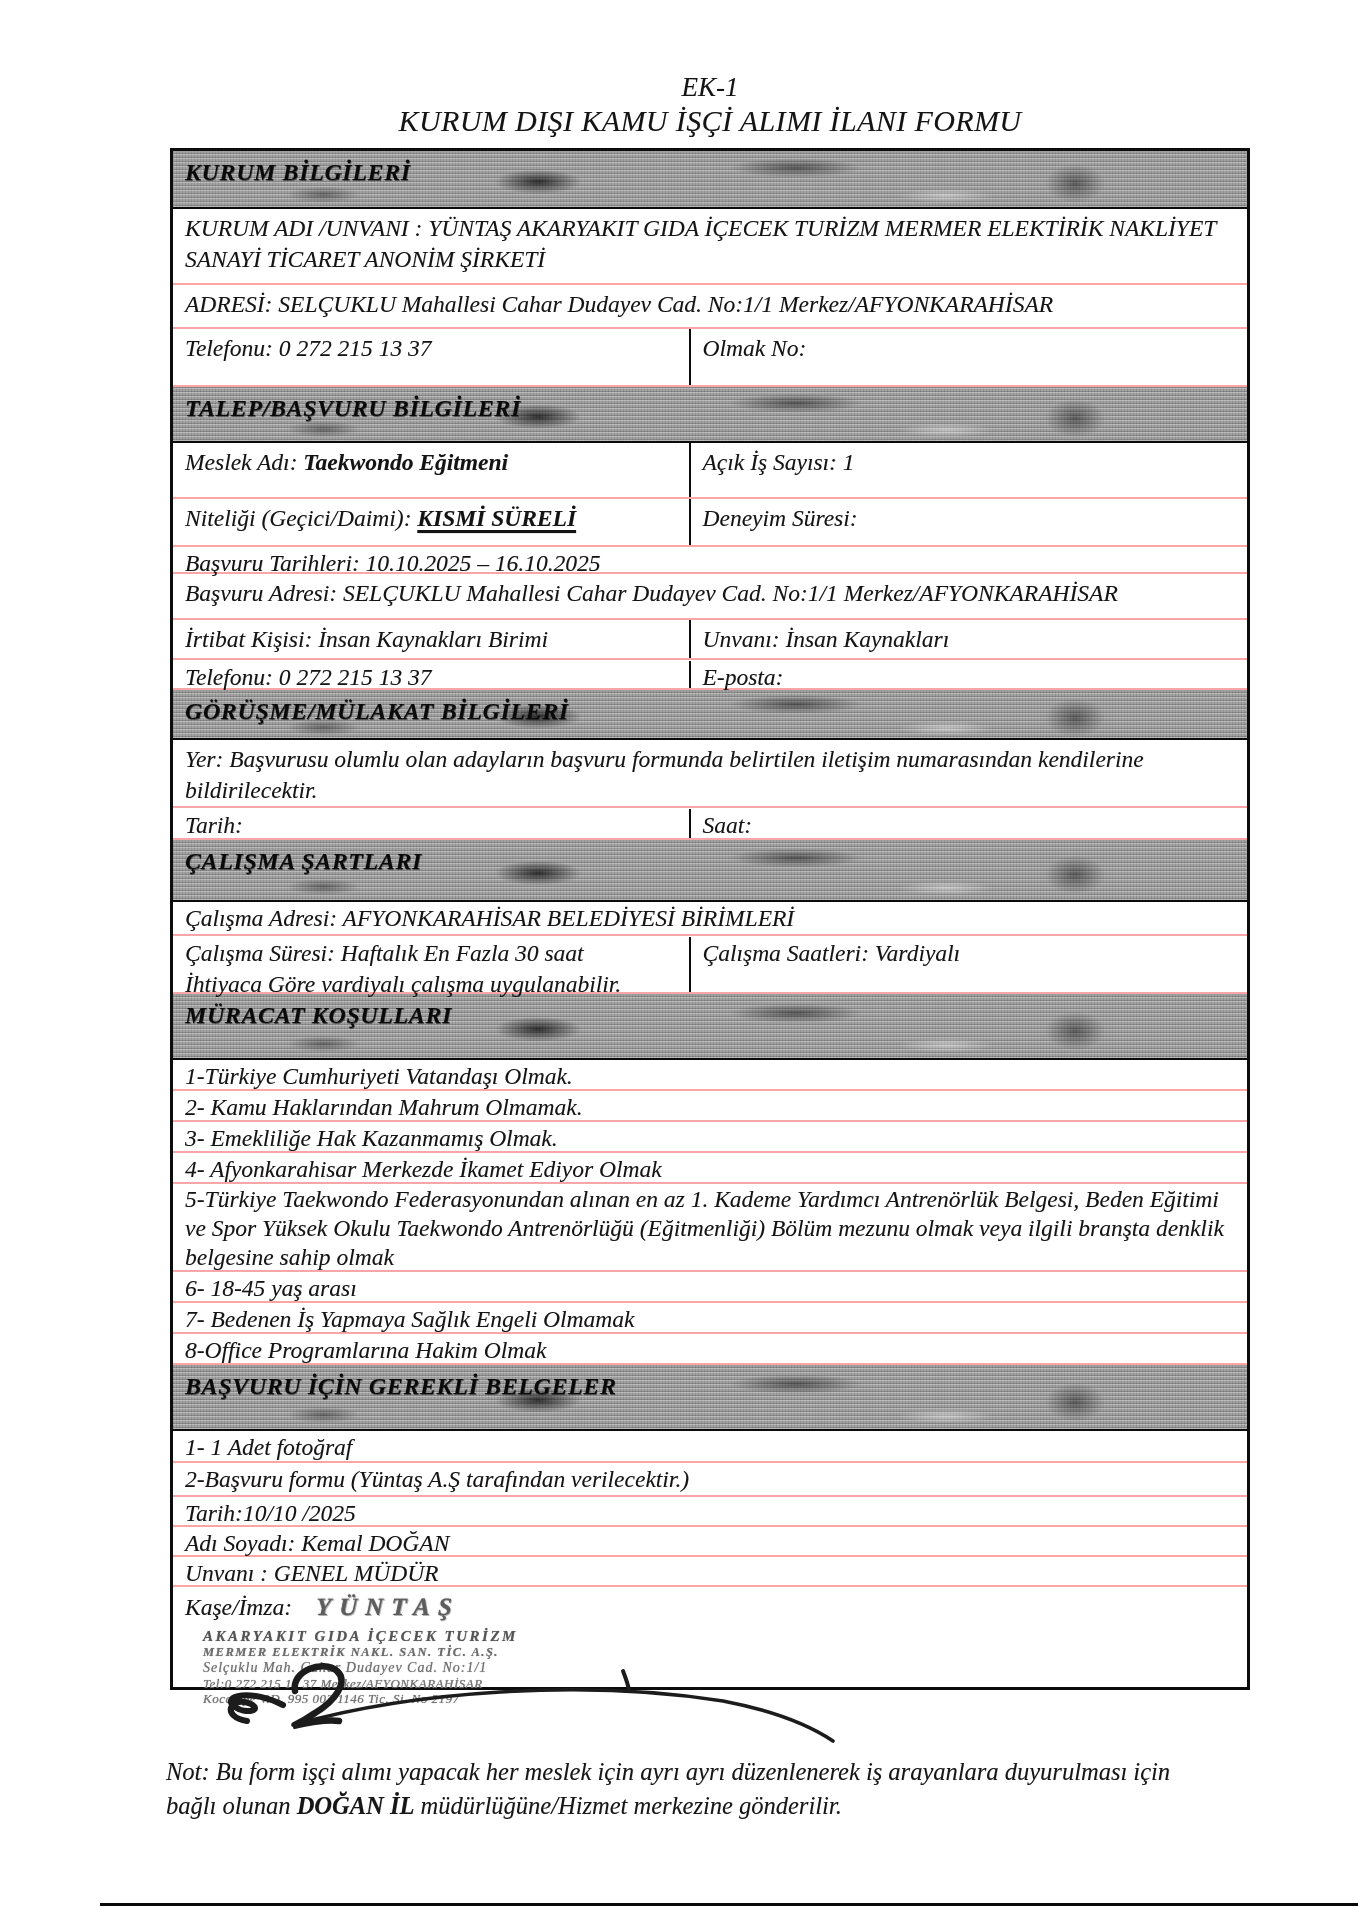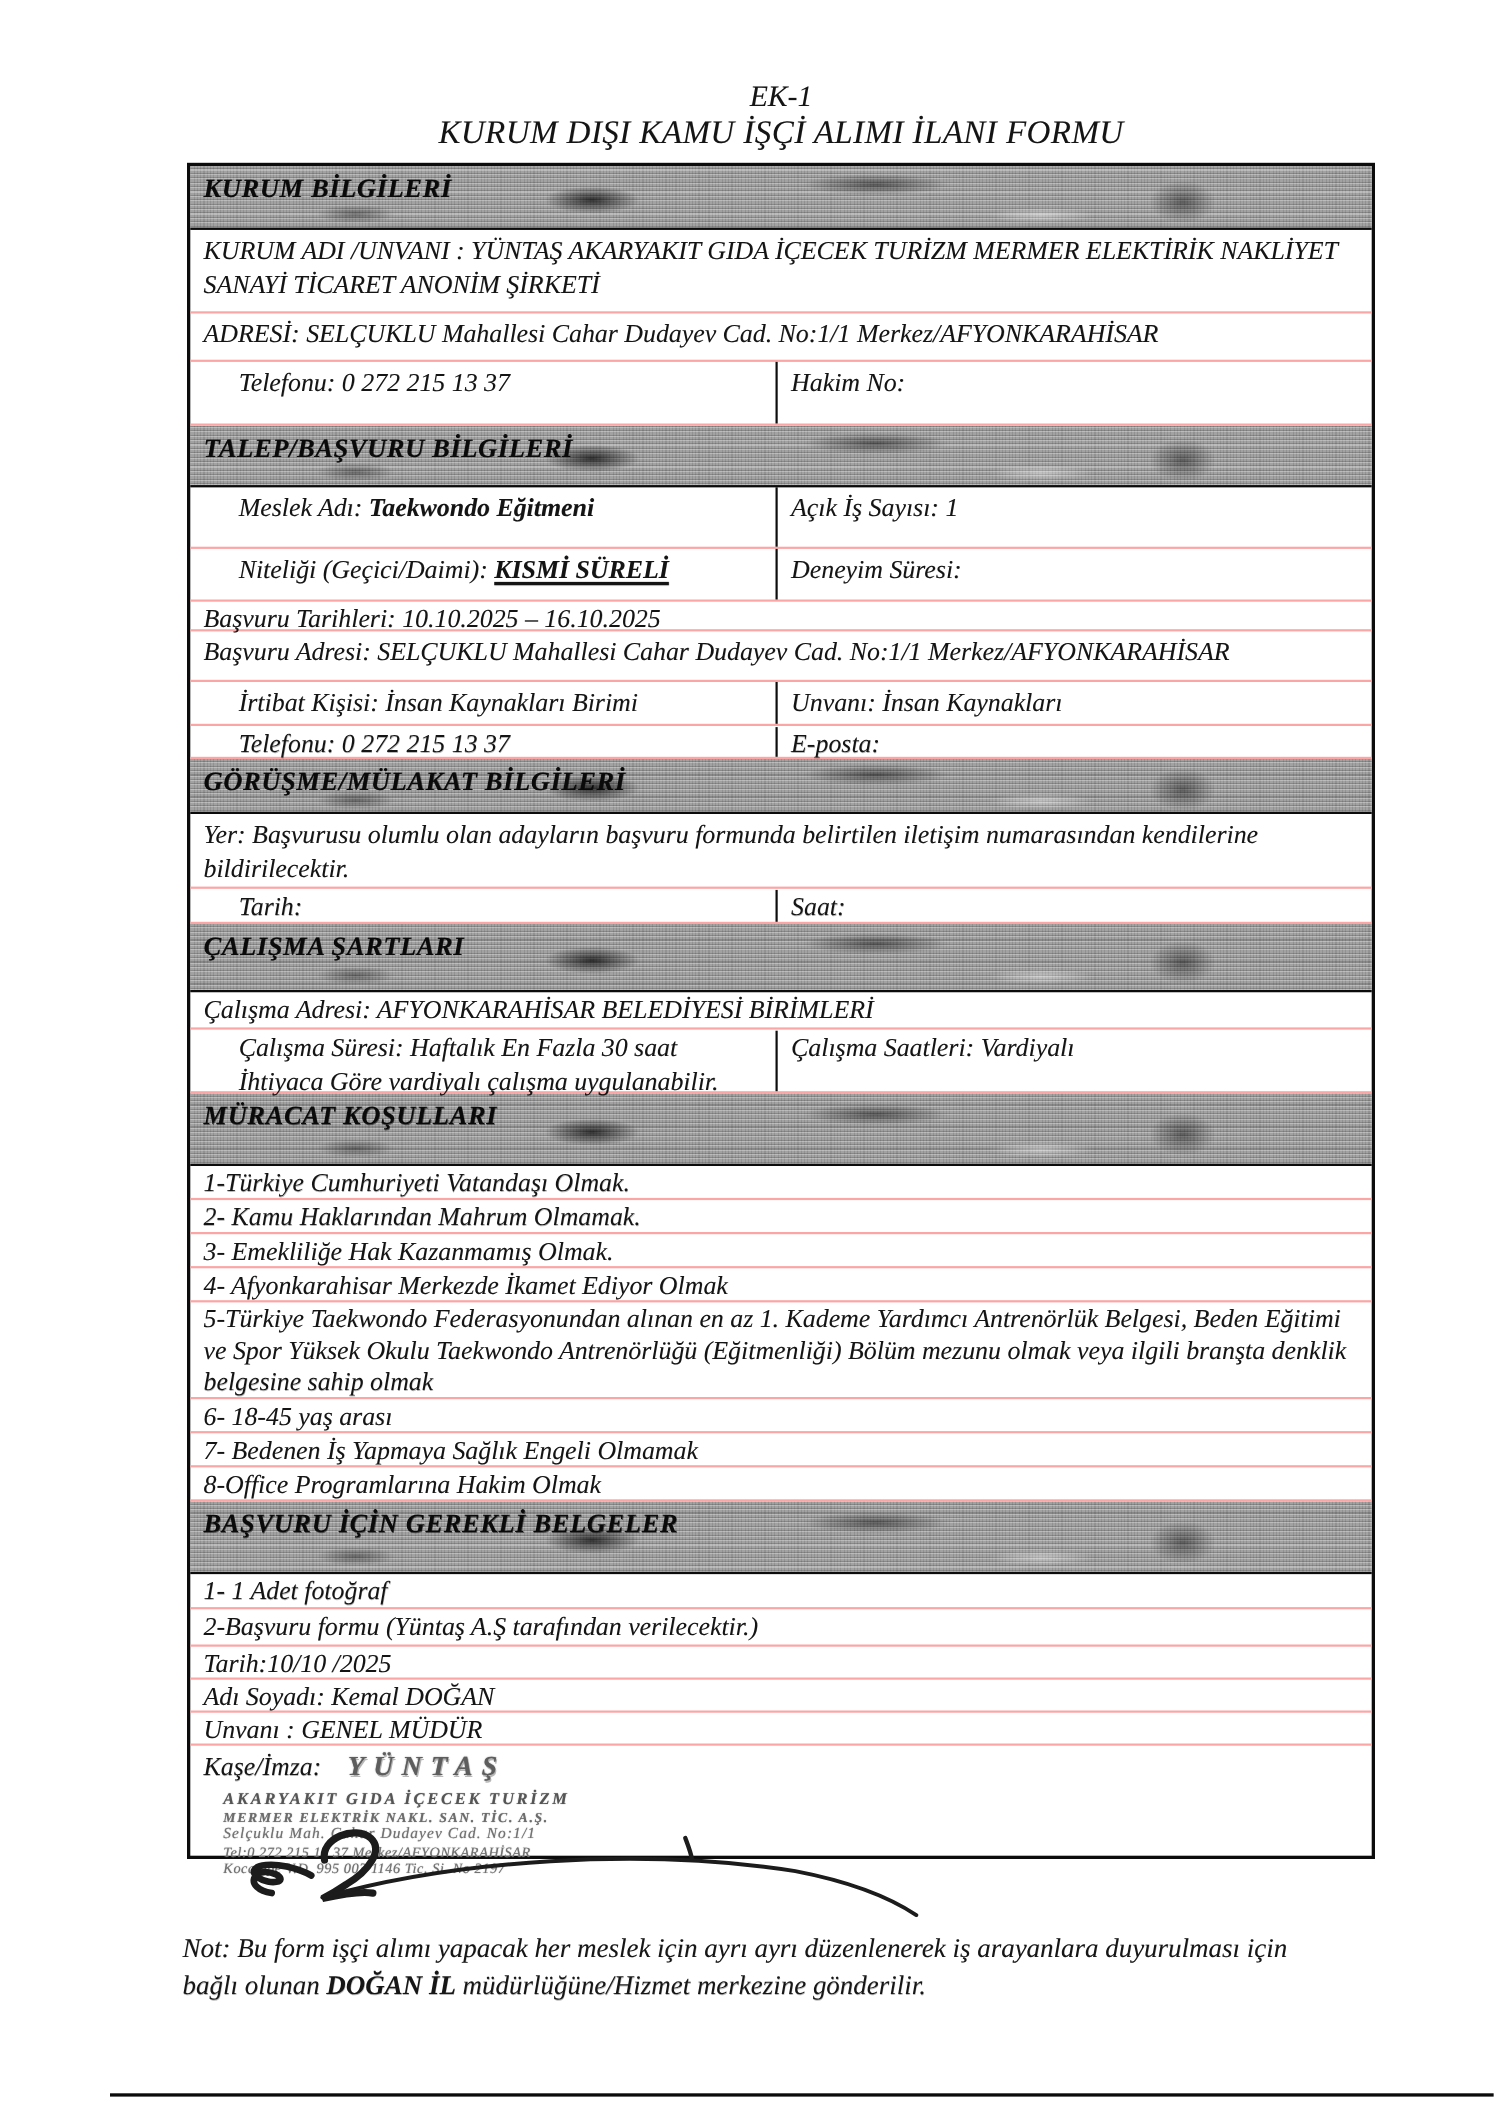--- a/index.html
+++ b/index.html
@@ -31,21 +31,21 @@
     box-sizing:border-box;
     border-bottom:2px solid #fca5a5;
     font-size:23.5px;line-height:31px;
     padding:4px 10px 0 12px;
     position:relative;
   }
   .row.tight{padding-top:1px;}
   .row:last-child{border-bottom:none;}
   .cols{display:flex;padding:0;}
   .cols .c{box-sizing:border-box;padding:4px 8px 0 12px;}
-  .cols .c.left{width:48%;margin-left:32px;}
+  .cols .c.left{width:48%;}
   .cols .c.right{width:52%;border-left:2px solid #0d0d0d;}
   .cols.tight .c{padding-top:1px;}
   .band{
     box-sizing:border-box;
     border-bottom:2px solid #0b0b0b;
     padding:8px 0 0 12px;
     font-weight:bold;font-size:24px;letter-spacing:0.6px;
     color:#0a0a0a;
     background-color:#a2a2a2;
     background-image:
@@ -102,21 +102,21 @@
     <div class="band" style="height:58px">
       <span>KURUM BİLGİLERİ</span>
     </div>
 
     <div class="row" style="height:76px">KURUM ADI /UNVANI :  YÜNTAŞ AKARYAKIT GIDA İÇECEK TURİZM MERMER ELEKTİRİK NAKLİYET SANAYİ TİCARET  ANONİM ŞİRKETİ</div>
 
     <div class="row" style="height:44px">ADRESİ: SELÇUKLU Mahallesi Cahar  Dudayev Cad. No:1/1 Merkez/AFYONKARAHİSAR</div>
 
     <div class="row cols" style="height:58px">
       <div class="c left">Telefonu: 0 272 215 13 37</div>
-      <div class="c right">Hakim No:</div>
+      <div class="c right">Olmak No:</div>
     </div>
 
     <div class="band" style="height:56px">
       <span>TALEP/BAŞVURU BİLGİLERİ</span>
     </div>
 
     <div class="row cols" style="height:56px">
       <div class="c left"><span>Meslek Adı: </span><span class="bold">Taekwondo Eğitmeni</span></div>
       <div class="c right">Açık İş Sayısı: 1</div>
     </div>

